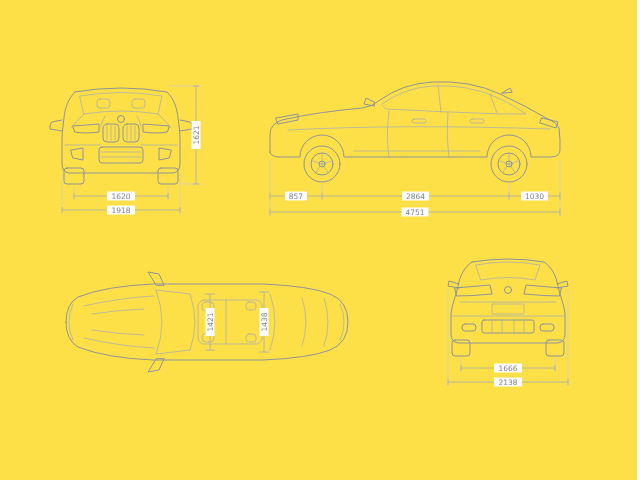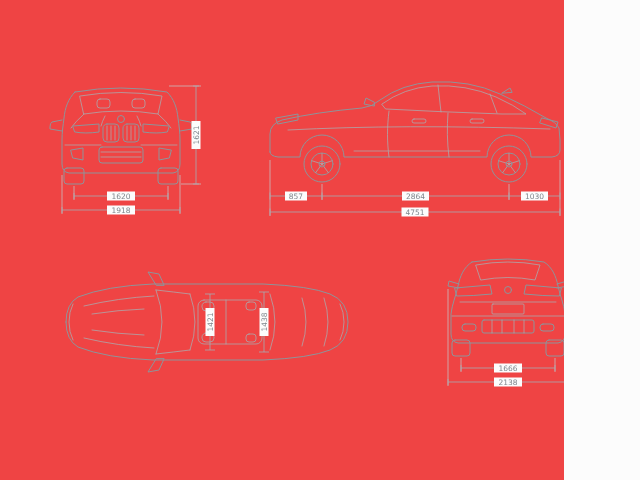--- a/index.html
+++ b/index.html
@@ -1,16 +1,16 @@
 <!DOCTYPE html>
 <html><head>
 <meta charset="utf-8">
 <style>
   html,body{margin:0;padding:0;background:#fcfcfc;}
-  .canvas{position:relative;width:564px;height:480px;background:#ef4444;overflow:hidden;
+  .canvas{position:relative;width:637px;height:480px;background:#fde047;overflow:hidden;
           font-family:"DejaVu Sans", sans-serif;}
   svg{display:block;}
   .car{stroke:#8e949a;stroke-width:1;fill:none;stroke-linejoin:round;stroke-linecap:round;}
   .car-light{stroke:#a8adb2;stroke-width:.75;fill:none;stroke-linecap:round;}
   .dim{stroke:#a6acb2;stroke-width:.8;fill:none;stroke-linecap:butt;}
   .ext{stroke:#c6cbcf;stroke-width:.7;fill:none;}
   .lblbg{fill:#fcfcfc;stroke:none;}
   .dim-label{font-family:"DejaVu Sans", sans-serif;font-size:7.5px;fill:#7f868c;
              text-anchor:middle;dominant-baseline:central;}
 </style>

